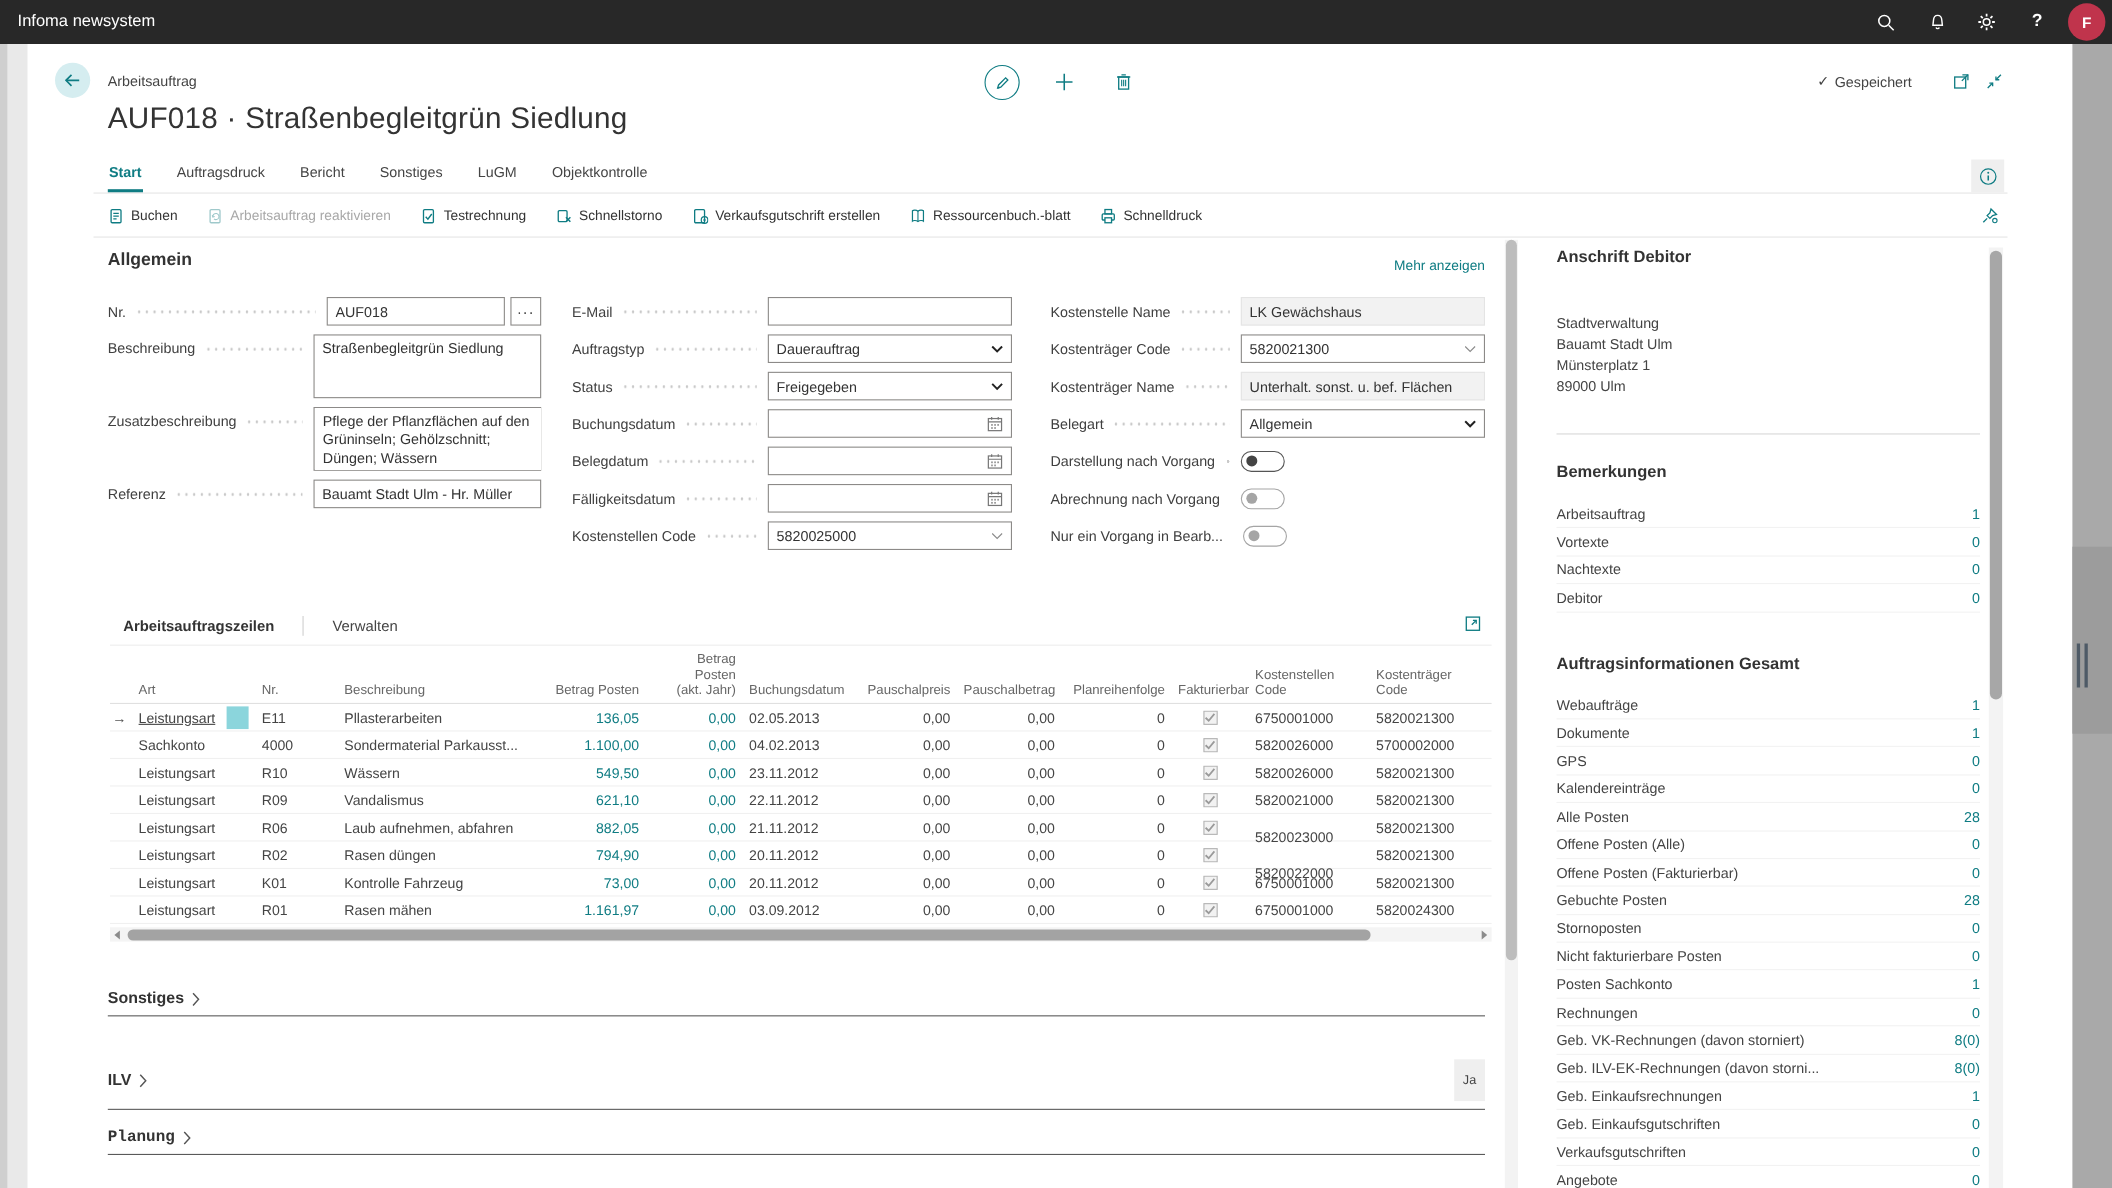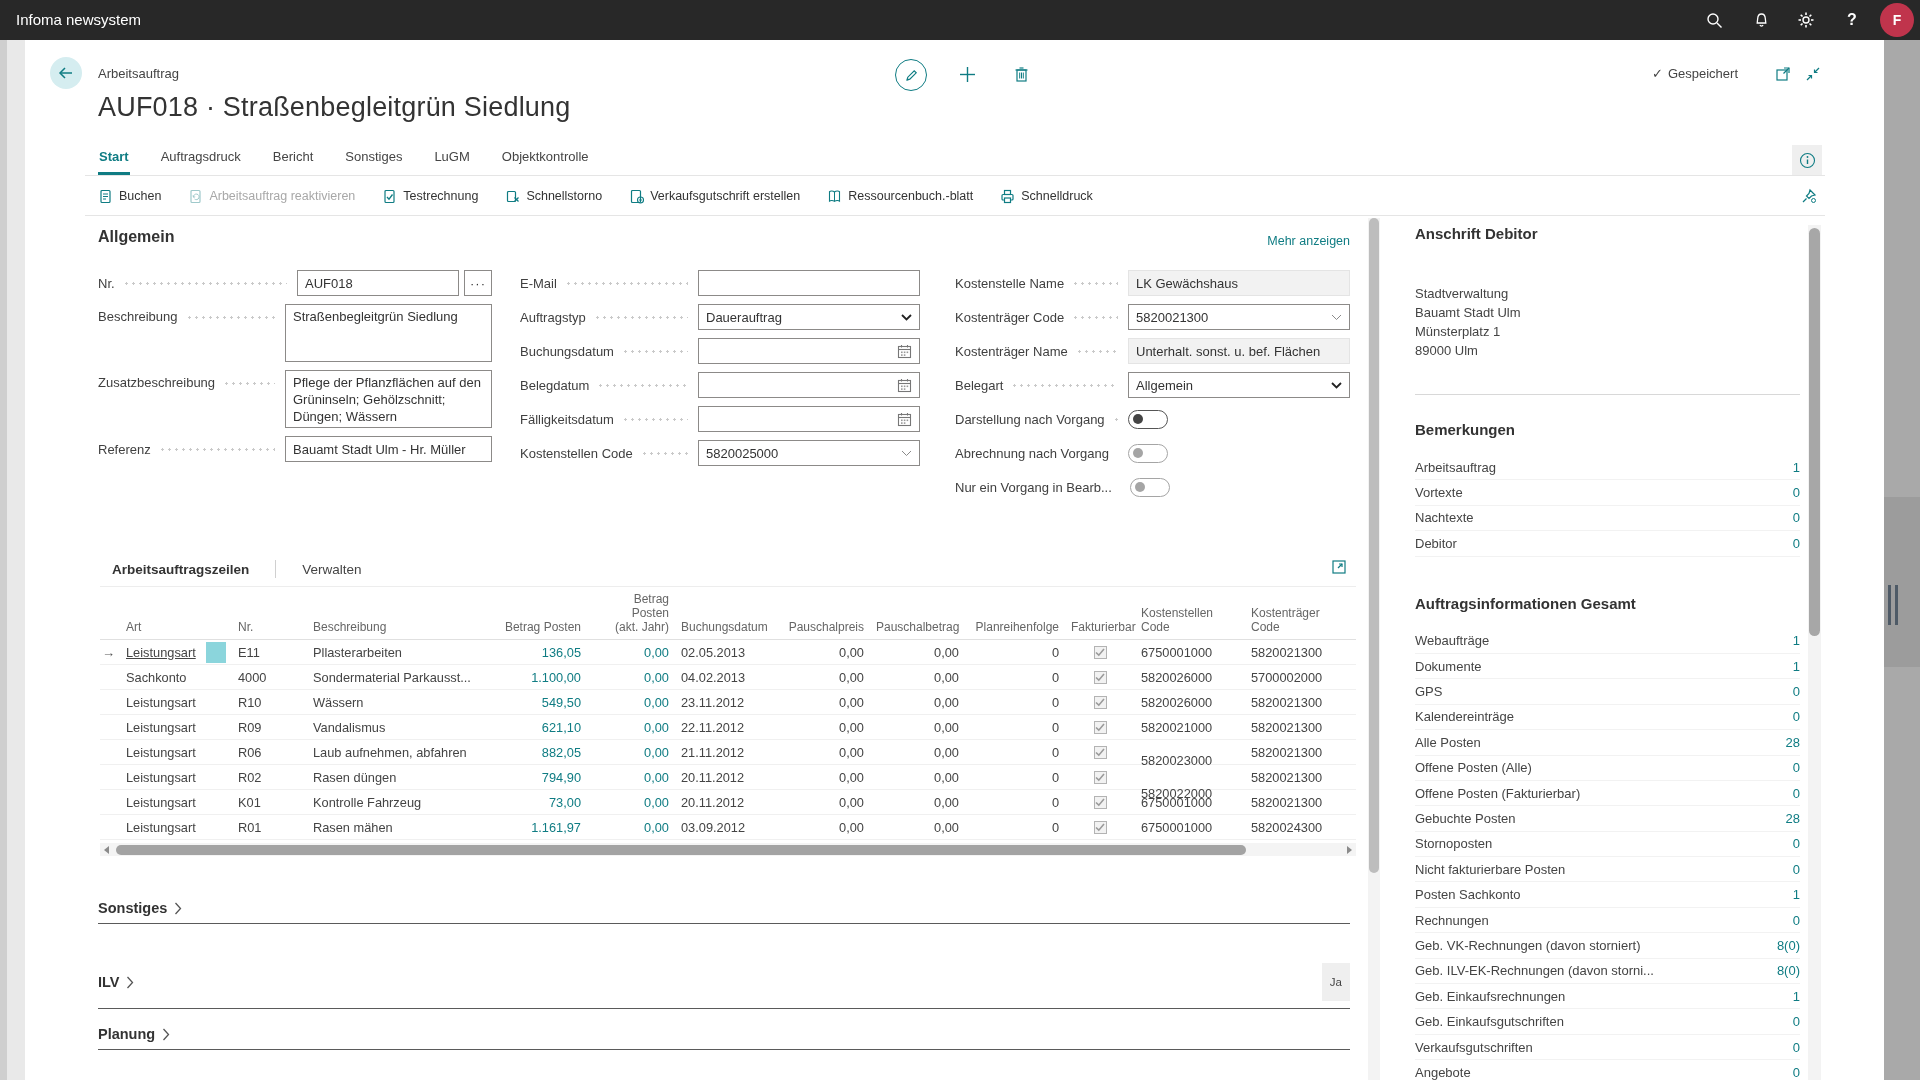--- a/index.html
+++ b/index.html
@@ -368,20 +368,30 @@
     <label>Auftragstyp</label>
     <span class="leader"></span>
     <div class="control select" style="width:222px">
       <span>Dauerauftrag</span>
       <svg width="11" height="7" viewBox="0 0 11 7">
           <polyline points="1,1 5.5,5.5 10,1" fill="none" stroke="#222" stroke-width="1.8"></polyline>
         </svg>
     </div>
   </div>
   <div class="frow">
+    <label>Status</label>
+    <span class="leader"></span>
+    <div class="control select" style="width:222px">
+      <span>Freigegeben</span>
+      <svg width="11" height="7" viewBox="0 0 11 7">
+          <polyline points="1,1 5.5,5.5 10,1" fill="none" stroke="#222" stroke-width="1.8"></polyline>
+        </svg>
+    </div>
+  </div>
+  <div class="frow">
     <label>Buchungsdatum</label>
     <span class="leader"></span>
     <div class="control datebox" style="width:222px">
       <input value="" style="">
       <svg width="15" height="15" viewBox="0 0 15 15">
           <rect x="1.5" y="2.5" width="12" height="11" fill="none" stroke="#777" stroke-width="1.1"></rect>
           <line x1="1.5" y1="5.5" x2="13.5" y2="5.5" stroke="#777" stroke-width="1.1"></line>
           <line x1="4.5" y1="1" x2="4.5" y2="3.5" stroke="#777" stroke-width="1.1"></line>
           <line x1="10.5" y1="1" x2="10.5" y2="3.5" stroke="#777" stroke-width="1.1"></line>
           <g fill="#999">
@@ -761,21 +771,21 @@
       <div class="chead">
         <span>ILV</span>
         <span>
           <svg width="8" height="13" viewBox="0 0 8 13">
             <polyline points="1.5,1 6.5,6.5 1.5,12" fill="none" stroke="#555" stroke-width="1.3"></polyline>
           </svg>
         </span>
         <span class="cbadge">Ja</span>
       </div>
     </div>
-    <div class="csection" style="top: 1026px;">
+    <div class="csection" style="top: 1026px; font-family: Liberation Mono, monospace;">
       <div class="chead">
         <span>Planung</span>
         <span>
           <svg width="8" height="13" viewBox="0 0 8 13">
             <polyline points="1.5,1 6.5,6.5 1.5,12" fill="none" stroke="#555" stroke-width="1.3"></polyline>
           </svg>
         </span>
       </div>
     </div>
   </div>

